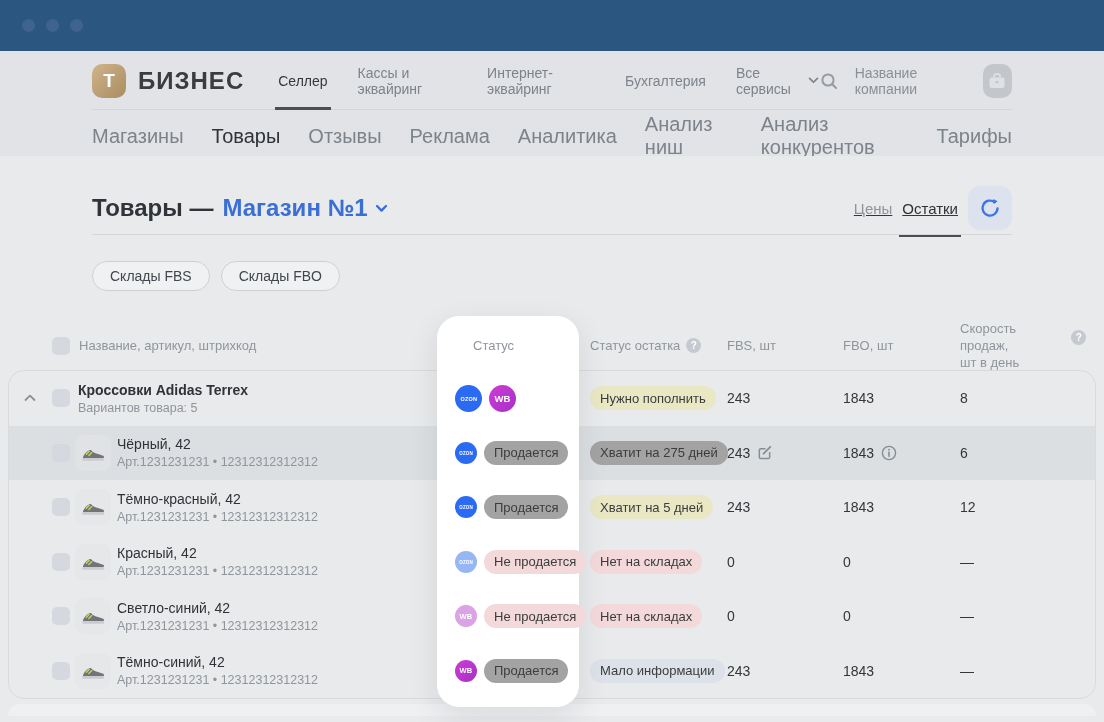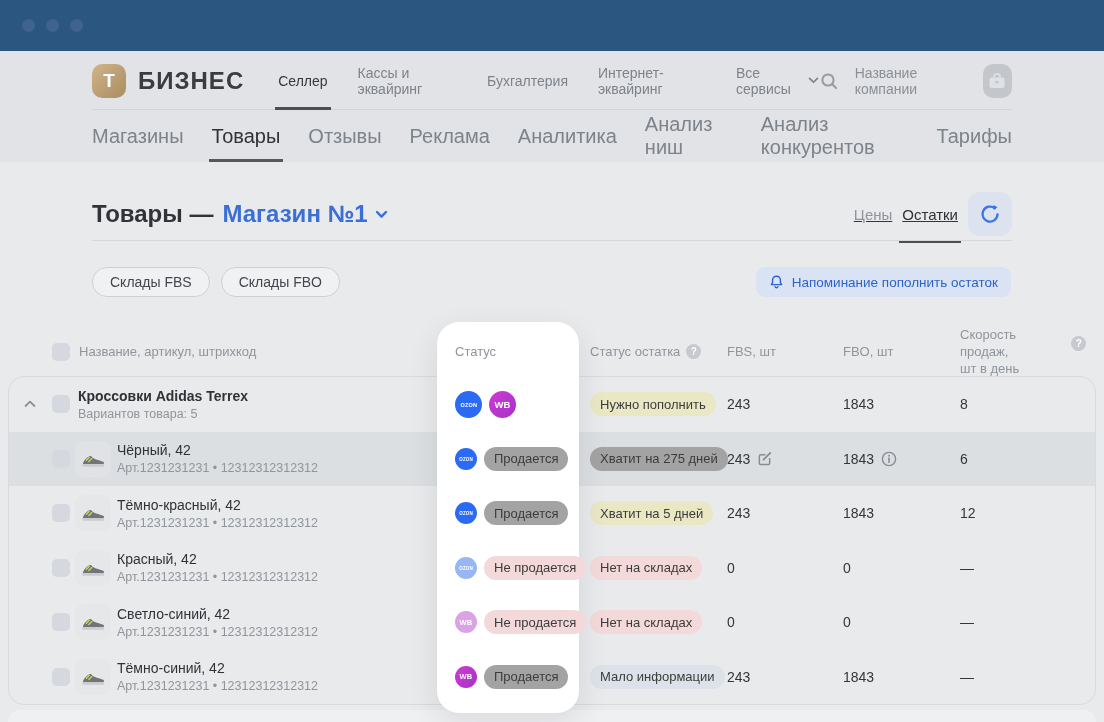--- a/index.html
+++ b/index.html
@@ -31,21 +31,21 @@
   .company-name { font-size:14px; color:#8a9097; }
   .avatar { width:34px; height:34px; border-radius:10px; background:#c3c7cc;
     display:flex; align-items:center; justify-content:center; }
   .subnav { display:flex; gap:28px; padding:0 92px; height:52px; }
   .subnav-item { display:flex; align-items:center; font-size:20px; color:#7d838b;
     height:52px; position:relative; cursor:pointer; }
   .subnav-item.active { color:#2f3237; font-weight:500; }
   .subnav-item.active::after { content:""; position:absolute; left:-3px; right:-3px; bottom:0;
     height:3px; background:#55585c; }
   
-  .main { position:absolute; top:162px; left:0; width:1104px; height:560px; background:#e9eaec; }
+  .main { position:absolute; top:156px; left:0; width:1104px; height:560px; background:#e9eaec; }
   .title-row { position:absolute; top:38px; left:92px; display:flex; align-items:center; gap:9px;
     font-size:24px; font-weight:700; }
   .title-prefix { color:#303338; }
   .store-selector { color:#3b6fd6; display:flex; align-items:center; gap:7px; cursor:pointer; }
   .right-controls { position:absolute; top:30px; right:92px; height:44px;
     display:flex; align-items:center; gap:10px;text-decoration:underline; }
   .tab { font-size:15px; color:#8e949b; position:relative; height:44px;
     display:flex; align-items:center; cursor:pointer; }
   .tab.active { color:#2f3237; font-weight:500; }
   .tab.active::after { content:""; position:absolute; left:-3px; right:-3px; bottom:-7px;
@@ -58,21 +58,21 @@
     padding:0 17px; display:flex; align-items:center; font-size:14px; color:#42474d; cursor:pointer; }
   .reminder-btn { position:absolute; top:105px; right:93px; height:30px; border:none;
     border-radius:9px; background:#d9e3f4; color:#2e63c8; font-size:13.5px;
     display:flex; align-items:center; gap:8px; padding:0 13px; cursor:pointer;
     font-family:inherit; }
   
   .thead { position:absolute; top:164px; left:0; right:0; height:40px; display:grid;
     grid-template-columns:437px 142px 148px 116px 117px 1fr; align-items:center;
     font-size:13px; color:#8f959c; }
   .th-name { display:flex; align-items:center; gap:9px; padding-left:52px; }
-  .th-status { padding-left:18px; position:relative; z-index:6; }
+  .th-status { padding-left:36px; position:relative; z-index:6; }
   .th-stock { padding-left:11px; display:flex; align-items:center; gap:6px; }
   .th-speed { padding-right:18px; line-height:17px; }
   .th-speed-line1 { display:inline-flex; align-items:center; gap:6px; }
   .help-icon { width:15px; height:15px; border-radius:50%; background:#c6c9cf; color:#fff;
     font-size:10px; font-weight:700; display:inline-flex; align-items:center; justify-content:center;
     cursor:pointer; }
   .cb { width:18px; height:18px; border-radius:5px; background:#d5d9df; flex:none; cursor:pointer; }
   
   .card { position:absolute; left:8px; right:8px; top:214px; height:329px;
     border:1px solid #d8dadd; border-radius:16px; overflow:hidden; }
@@ -139,24 +139,24 @@
       <span class="logo-word">БИЗНЕС</span>
     </div>
     <div class="top-nav">
       <span class="top-nav-item active">
           <span>Селлер</span>
         </span>
       <span class="top-nav-item">
           <span>Кассы и эквайринг</span>
         </span>
       <span class="top-nav-item">
+          <span>Интернет-эквайринг</span>
+        </span>
+      <span class="top-nav-item">
           <span>Бухгалтерия</span>
-        </span>
-      <span class="top-nav-item">
-          <span>Интернет-эквайринг</span>
         </span>
       <span class="top-nav-item">
         <span>Все сервисы</span>
         <span>
           <svg width="11" height="7" viewBox="0 0 12 8">
               <path d="M1.5 1.5 L6 6 L10.5 1.5" fill="none" stroke="#7d838b" stroke-width="2" stroke-linecap="round" stroke-linejoin="round"></path>
             </svg>
         </span>
       </span>
     </div>
@@ -218,29 +218,20 @@
     </button>
   </div>
 
   <div class="rule"></div>
 
   <div class="chips">
     <button class="chip">Склады FBS</button>
     <button class="chip">Склады FBO</button>
   </div>
 
-  <button class="reminder-btn">
-    <span>
-      <svg width="15" height="16" viewBox="0 0 16 16">
-        <path d="M8 1.8 a4.2 4.2 0 0 1 4.2 4.2 v2.7 l1.2 2.1 H2.6 L3.8 8.7 V6 A4.2 4.2 0 0 1 8 1.8 z" fill="none" stroke="#2e63c8" stroke-width="1.5" stroke-linejoin="round"></path>
-        <path d="M6.5 13.1 a1.6 1.6 0 0 0 3 0" fill="none" stroke="#2e63c8" stroke-width="1.5" stroke-linecap="round"></path>
-      </svg>
-    </span>
-    <span>Напоминание пополнить остаток</span>
-  </button>
 
   <div class="spotlight"></div>
   <div class="bottom-strip"></div>
 
   <div class="thead">
     <div class="th-name">
       <span class="cb"></span>
       <span>Название, артикул, штрихкод</span>
     </div>
     <div class="th-status">Статус</div>

